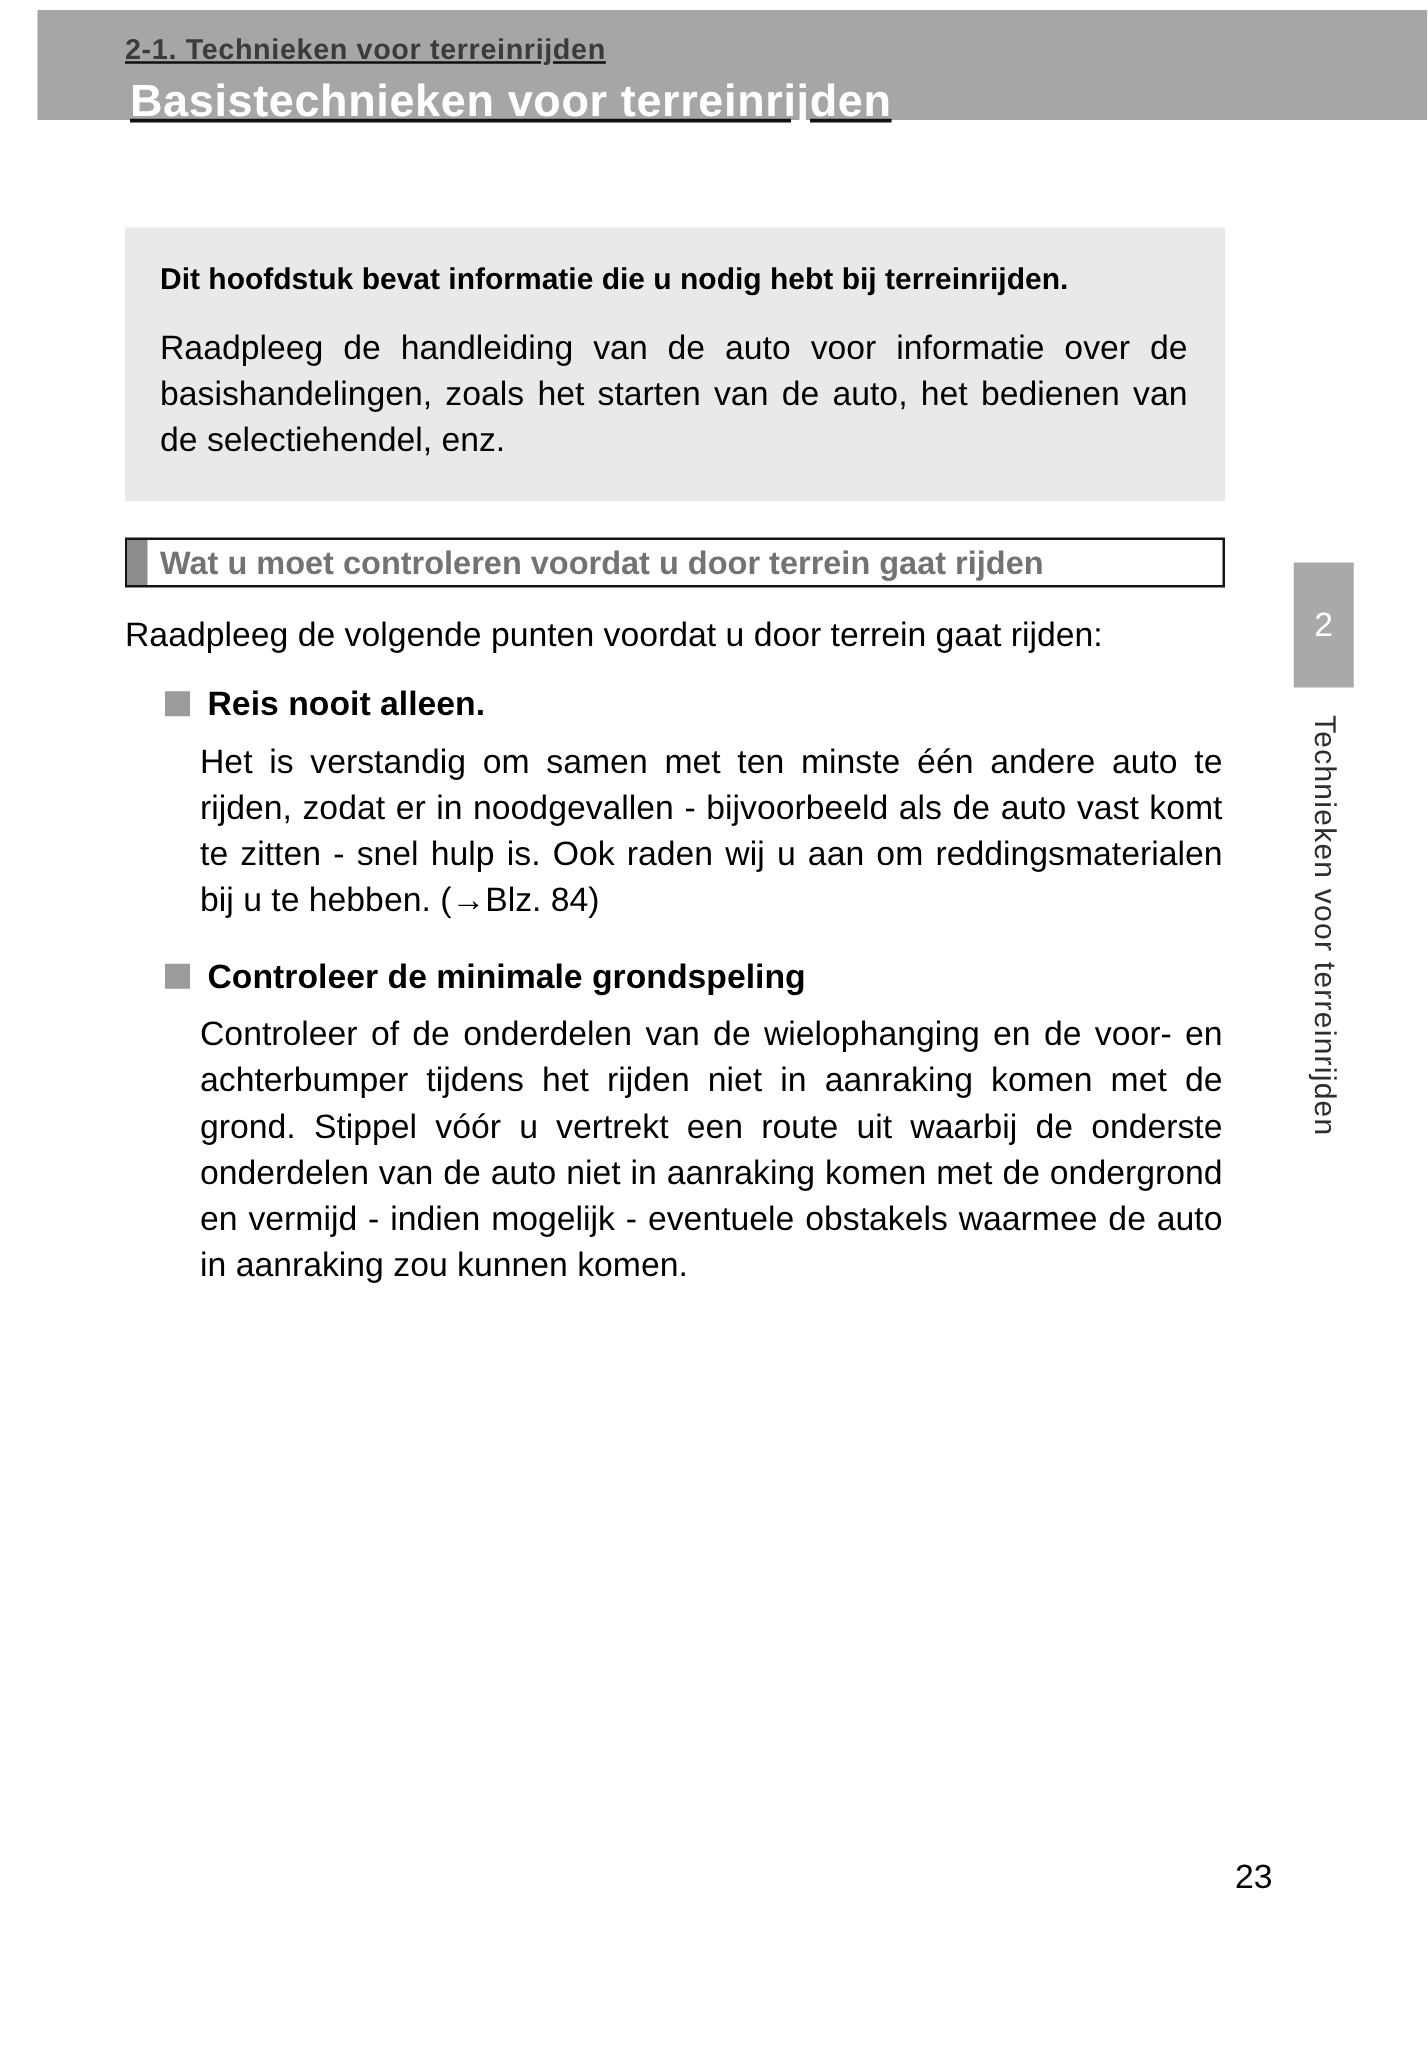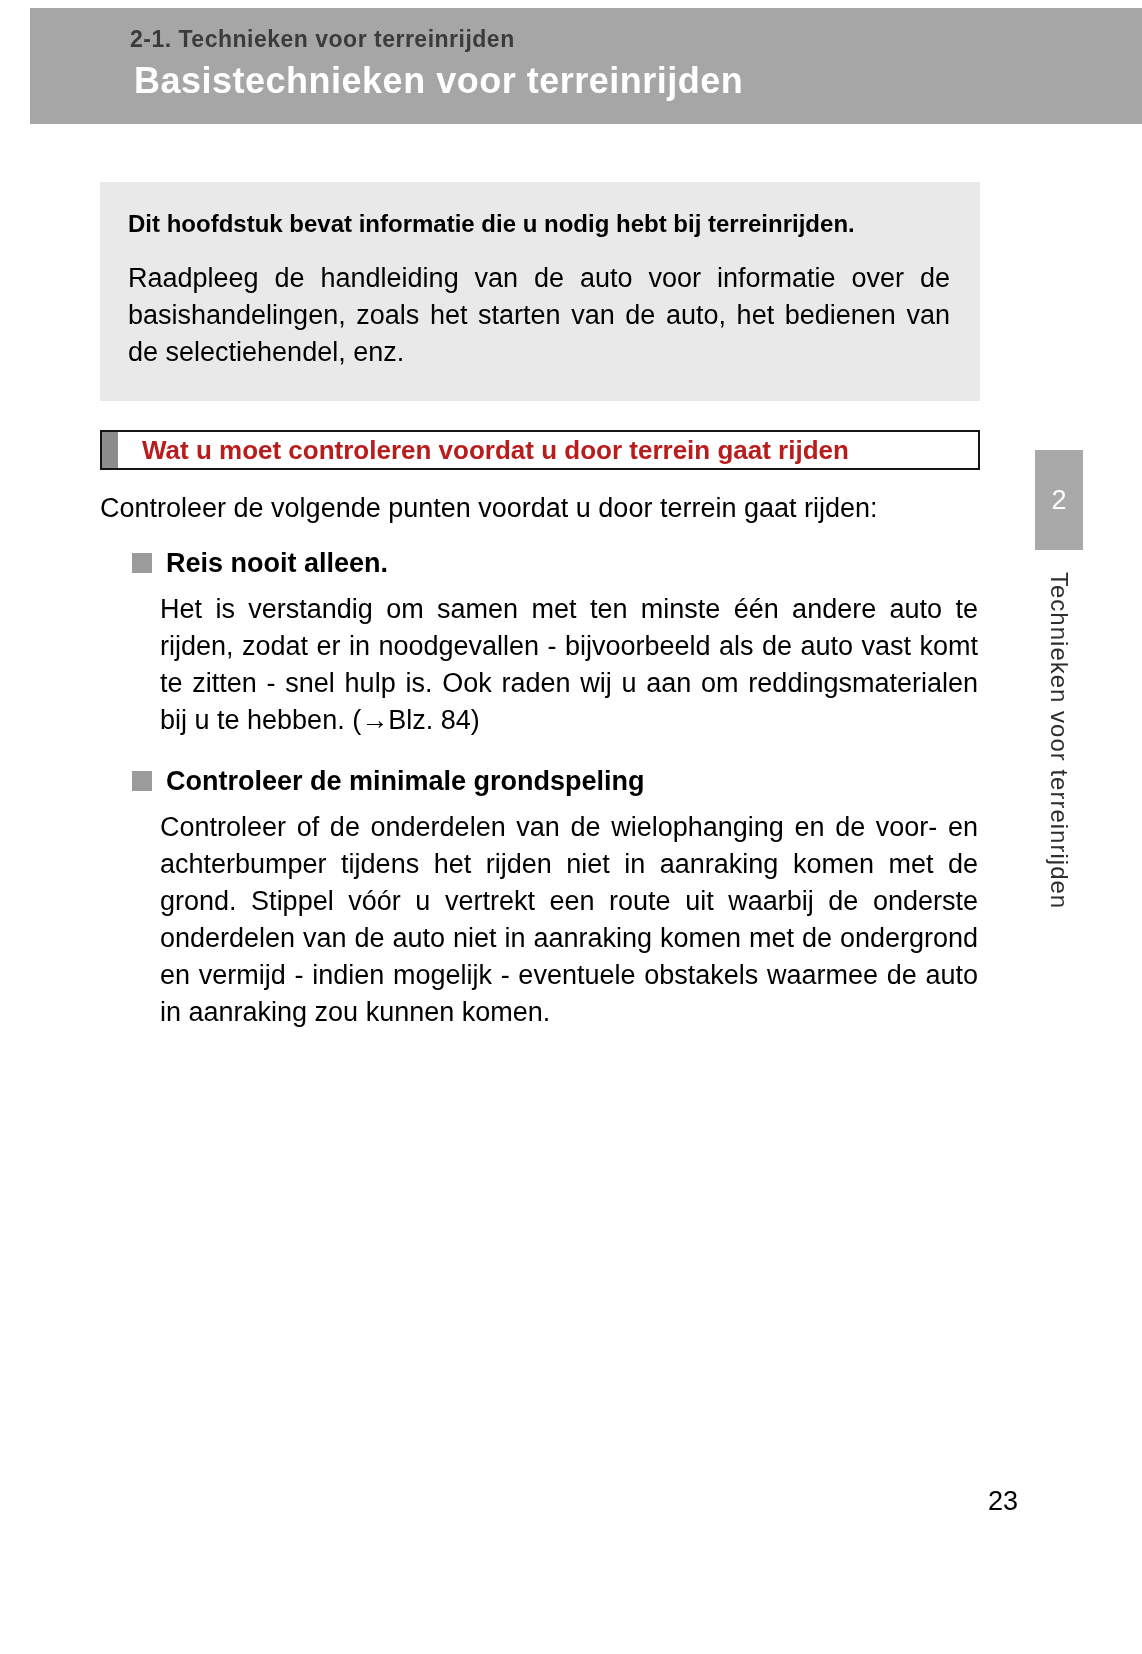--- a/index.html
+++ b/index.html
@@ -13,24 +13,25 @@
   .page{
     position:relative;
     width:1142px;height:1654px;
     background:#ffffff;
     overflow:hidden;
     color:#111;
     font-family:"Liberation Sans", sans-serif;
   }
   
   .band{
-    position:absolute;left:30px;right:0;top:8px;height:116px;
+    position:absolute;left:30px;right:0;top:8px;height:88px;
     background:var(--header-band);
     box-sizing:border-box;
-    padding:18px 0 0 100px;
+    padding:18px 0 0 70px;
+    text-decoration:underline;
   }
   .band-section{
     font-size:23px;font-weight:bold;color:#3b3b3b;letter-spacing:0.5px;
   }
   .band-title{
     margin:10px 0 0 4px;
     font-size:36px;font-weight:bold;color:#ffffff;letter-spacing:0.5px;
     line-height:1;
   }
   
@@ -53,22 +54,22 @@
     position:absolute;left:100px;top:430px;width:880px;height:40px;
     border:2px solid #141414;background:#fff;
     box-sizing:border-box;
     display:flex;align-items:stretch;
   }
   .section-heading .bar{
     width:16px;background:var(--accent-gray);flex:0 0 16px;
   }
   .section-heading .heading-text{
     display:flex;align-items:center;
-    padding-left:24px;
-    font-size:26px;font-weight:bold;color:#b91c1c;
+    padding-left:10px;
+    font-size:26px;font-weight:bold;color:#737373;
     white-space:nowrap;
   }
   
   .content{
     position:absolute;left:100px;top:490px;width:880px;
   }
   .lead{
     font-size:27px;color:#000;margin:0 0 20px 0;line-height:37px;
   }
   .item-title{
@@ -121,21 +122,21 @@
     <p class="intro-bold">Dit hoofdstuk bevat informatie die u nodig hebt bij terreinrijden.</p>
     <p class="intro-text">Raadpleeg de handleiding van de auto voor informatie over de basishandelingen, zoals het starten van de auto, het bedienen van de selectiehendel, enz.</p>
   </section>
 
   <div class="section-heading">
     <div class="bar"></div>
     <div class="heading-text">Wat u moet controleren voordat u door terrein gaat rijden</div>
   </div>
 
   <div class="content">
-    <p class="lead">Controleer de volgende punten voordat u door terrein gaat rijden:</p>
+    <p class="lead">Raadpleeg de volgende punten voordat u door terrein gaat rijden:</p>
 
     <div class="item">
       <div class="item-title">
         <span class="sq"></span>
         <span>Reis nooit alleen.</span>
       </div>
       <p class="item-body">Het is verstandig om samen met ten minste één andere auto te rijden, zodat er in noodgevallen - bijvoorbeeld als de auto vast komt te zitten - snel hulp is. Ook raden wij u aan om reddingsmaterialen bij u te hebben. (→Blz. 84)</p>
     </div>
 
     <div class="item">

